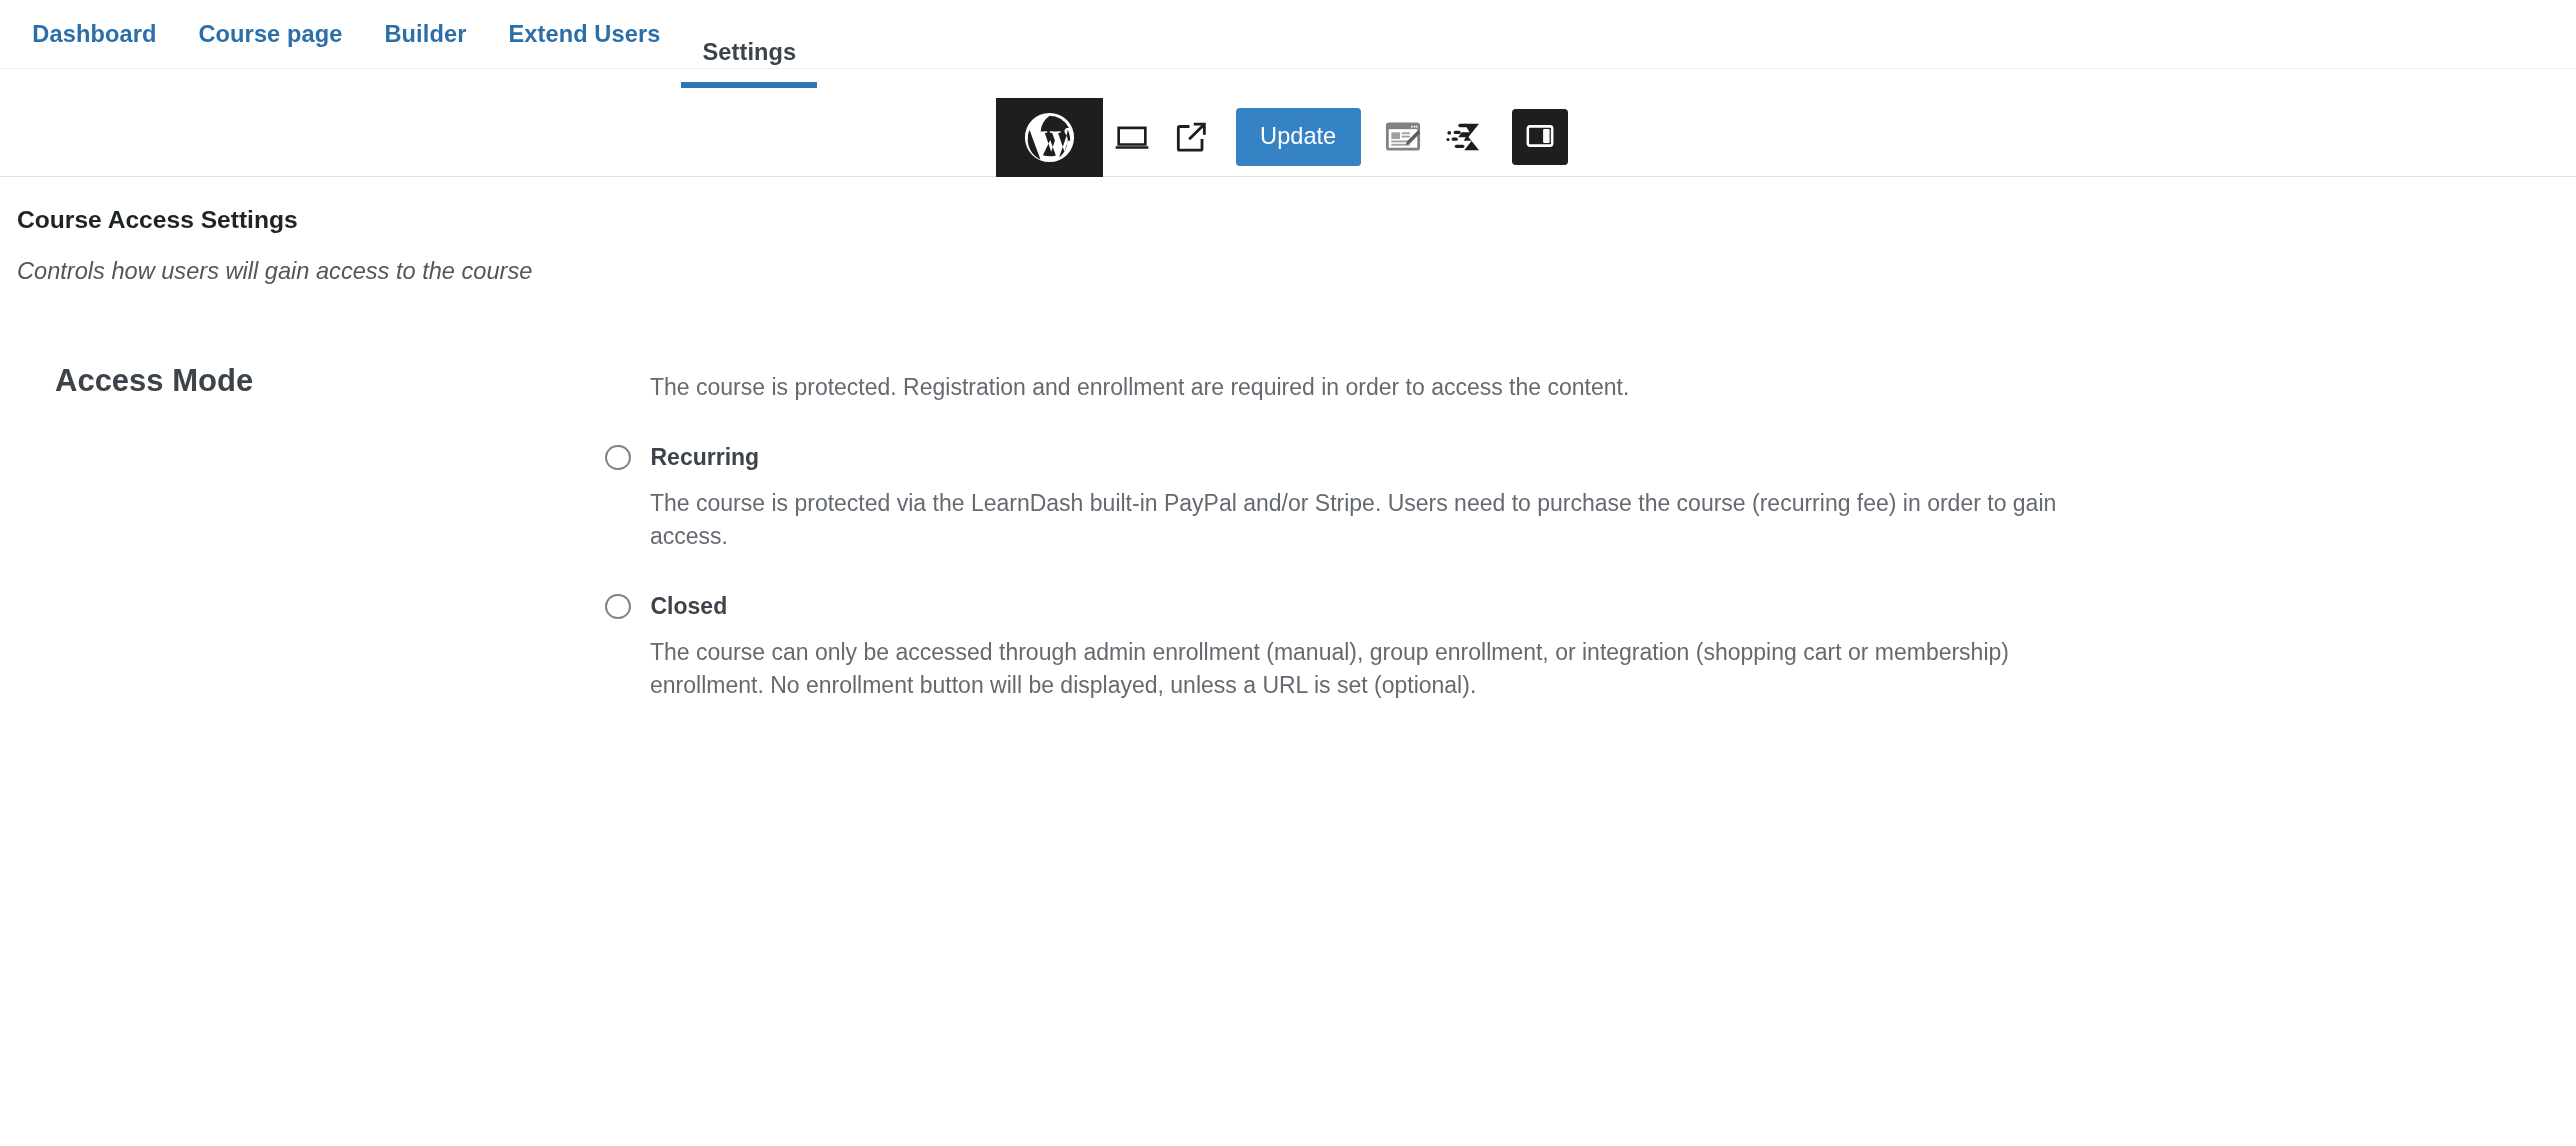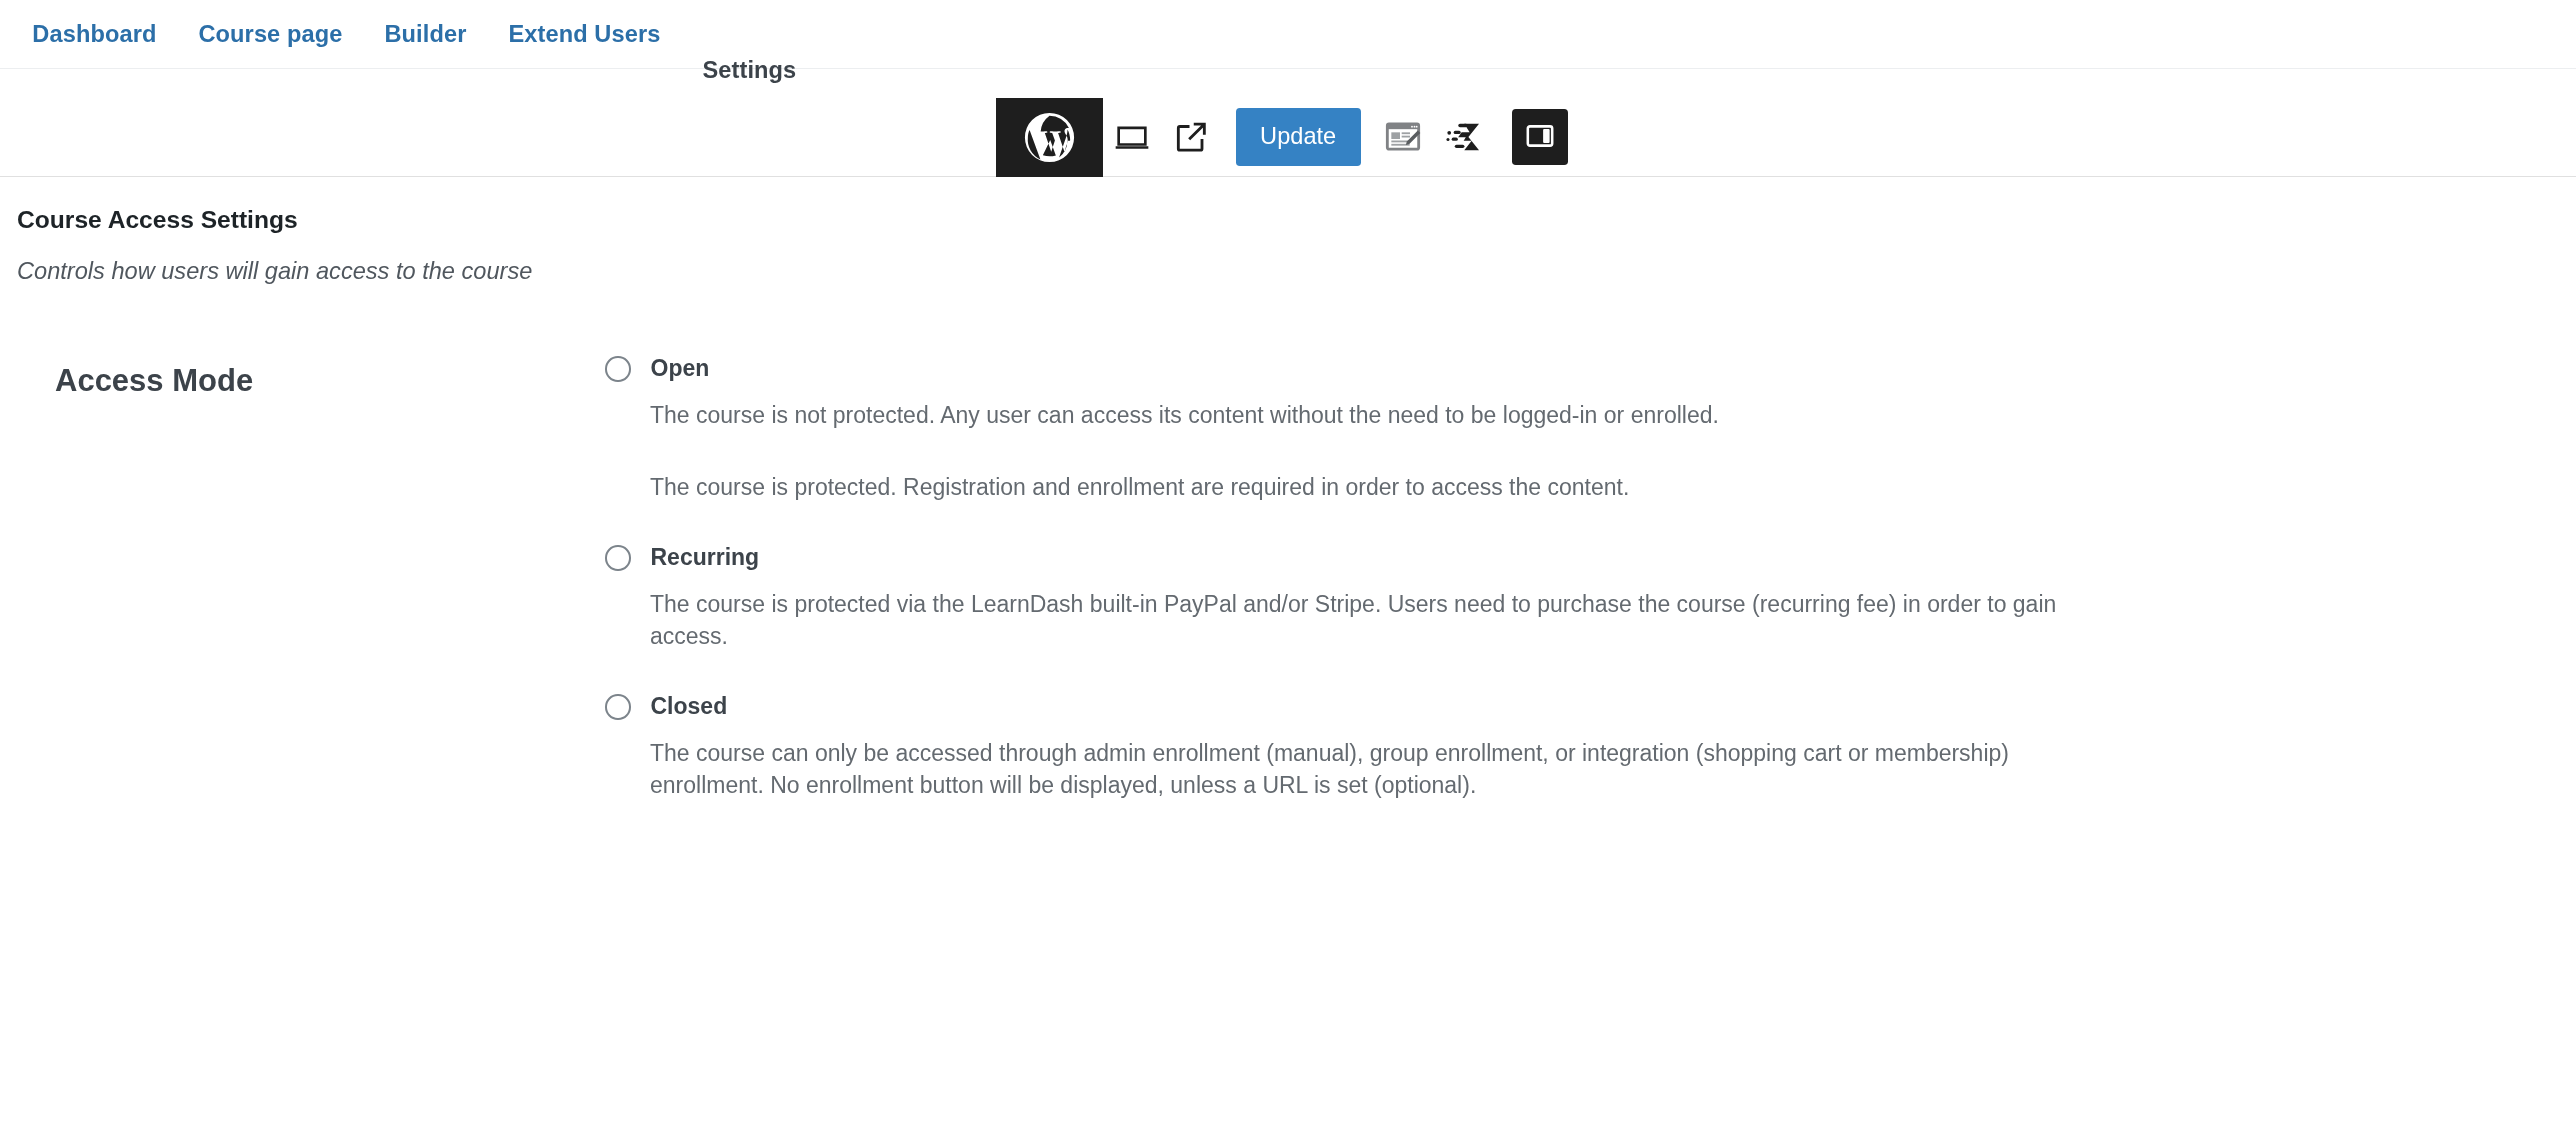--- a/index.html
+++ b/index.html
@@ -15,21 +15,21 @@
     height: 1146px;
     overflow: hidden;
     -webkit-font-smoothing: antialiased;
   }
 
   
   .nav-tabs {
     position: relative;
     height: 69px;
     display: flex;
-    align-items: flex-start;
+    align-items: center;
     padding-left: 11.3px;
     border-bottom: 1.9px solid #eceef0;
     background: #ffffff;
   }
   .nav-tab {
     display: inline-flex;
     align-items: center;
     justify-content: center;
     height: 69px;
     padding: 0 21px;
@@ -309,27 +309,20 @@
 
   <h2 class="section-title">Course Access Settings</h2>
   <p class="section-subtitle">Controls how users will gain access to the course</p>
 
   <div class="field-row">
 
     <div class="field-label">Access Mode</div>
 
     <div class="field-control">
 
-      <div class="radio-option">
-        <div class="radio-line">
-          <span class="radio-mark"></span>
-          <span class="radio-title">Open</span>
-        </div>
-        <div class="radio-desc">The course is not protected. Any user can access its content without the need to be logged-in or enrolled.</div>
-      </div>
 
       <div class="radio-option">
         <div class="radio-desc">The course is protected. Registration and enrollment are required in order to access the content.</div>
       </div>
 
 
       <div class="radio-option">
         <div class="radio-line">
           <span class="radio-mark"></span>
           <span class="radio-title">Recurring</span>

